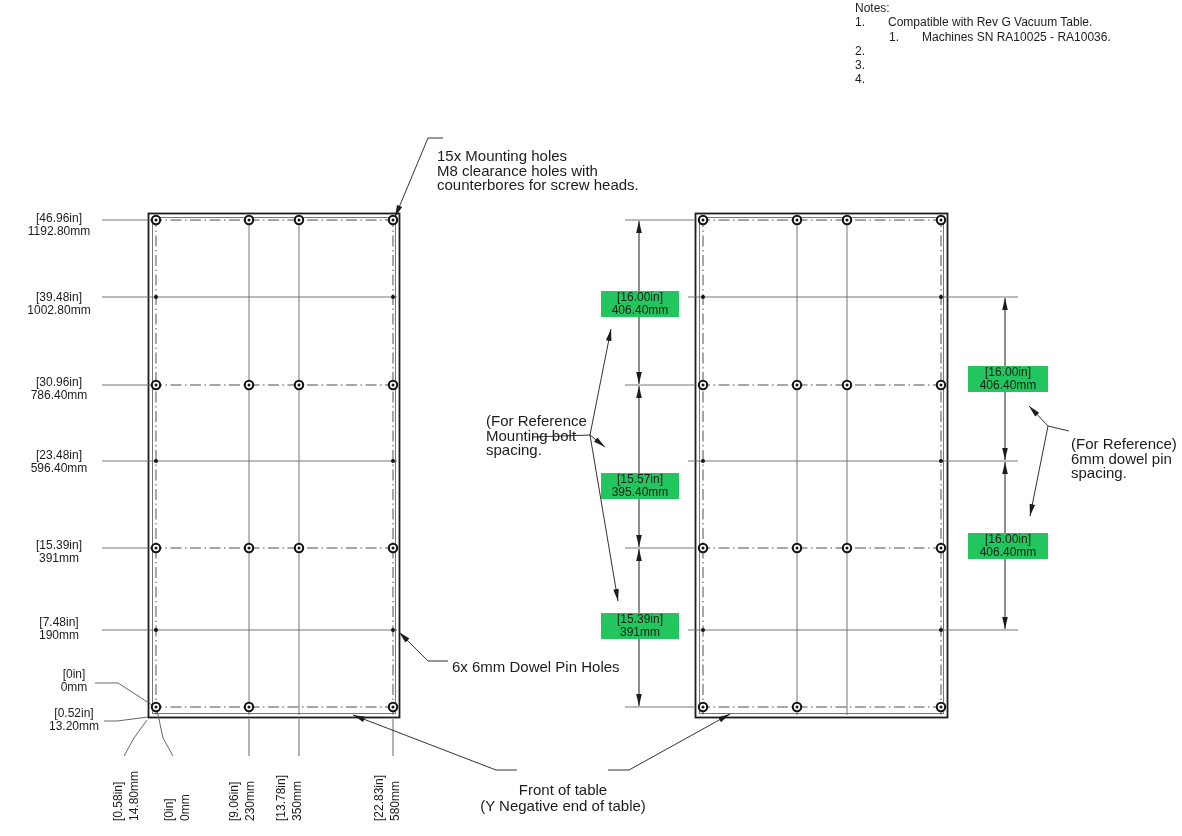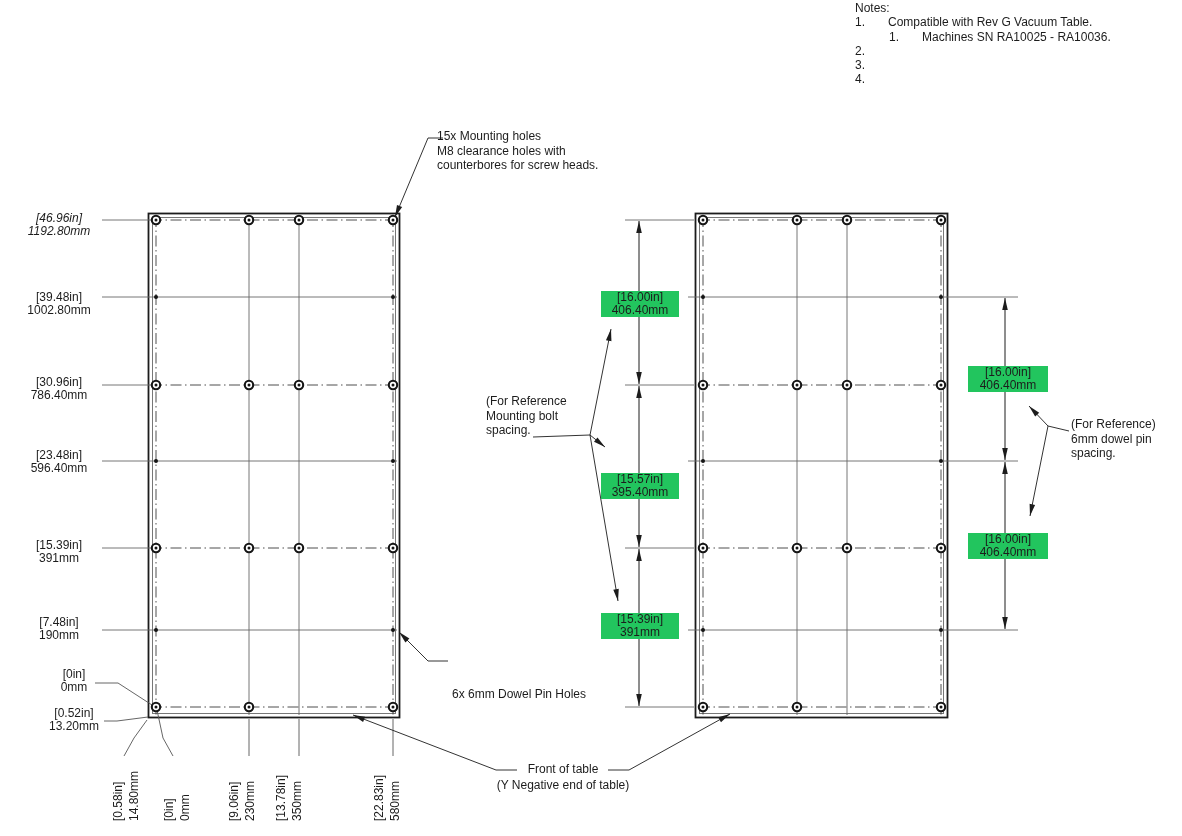--- a/index.html
+++ b/index.html
@@ -6,21 +6,21 @@
   .canvas{position:relative;width:1182px;height:836px;background:#fff;overflow:hidden;
           font-family:"Liberation Sans",sans-serif;color:#1c1c1c;}
   .canvas svg{position:absolute;left:0;top:0;z-index:1;}
   .txt{position:absolute;z-index:2;}
   .dim{font-size:12px;line-height:13px;text-align:center;white-space:nowrap;}
   .dim span{display:block;}
   .dimbg{background:#22c55e;padding:0 1px;}
   .rot{width:64px;height:34px;transform:rotate(-90deg);font-size:12px;line-height:16px;
        text-align:left;white-space:nowrap;}
   .rot span{display:block;}
-  .callout{font-size:12px;line-height:14.5px;white-space:nowrap;}
+  .callout{font-size:15px;line-height:14.5px;white-space:nowrap;margin-top:20px;}
   .center{text-align:center;}
   .notes{width:330px;font-size:12px;line-height:14.3px;}
   .notes-title{white-space:nowrap;}
   .note{display:flex;}
   .note.sub{margin-left:34px;}
   .nnum{width:33px;flex:none;}
   .ntext span{display:block;white-space:nowrap;}
 </style>
 </head>
 <body>
@@ -167,21 +167,21 @@
     <g>
       <use href="#dh" x="703" y="297"></use>
         <use href="#dh" x="941" y="297"></use>
       <use href="#dh" x="703" y="461"></use>
         <use href="#dh" x="941" y="461"></use>
       <use href="#dh" x="703" y="630"></use>
         <use href="#dh" x="941" y="630"></use>
     </g>
   </svg>
 
-  <div class="txt dim" style="left:12px;top:212px;width:94px;font-style:italic;">
+  <div class="txt dim" style="left:12px;top:212px;width:94px;">
     <span>[46.96in]</span>
     <span>1192.80mm</span>
   </div>
   <div class="txt dim" style="left:12px;top:291px;width:94px;">
     <span>[39.48in]</span>
     <span>1002.80mm</span>
   </div>
   <div class="txt dim" style="left:12px;top:376px;width:94px;">
     <span>[30.96in]</span>
     <span>786.40mm</span>
@@ -261,21 +261,21 @@
     <div>Mounting bolt</div>
     <div>spacing.</div>
   </div>
 
   <div class="txt callout" style="left:1071px;top:417px;">
     <div>(For Reference)</div>
     <div>6mm dowel pin</div>
     <div>spacing.</div>
   </div>
 
-  <div class="txt callout" style="left:452px;top:687px;">
+  <div class="txt callout" style="left:452px;top:640px;">
     <div>6x 6mm Dowel Pin Holes</div>
   </div>
 
   <div class="txt callout center" style="left:467px;top:762px;width:192px;line-height:15.5px;">
     <div>Front of table</div>
     <div>(Y Negative end of table)</div>
   </div>
 
   <div class="txt notes" style="left:855px;top:1px;">
     <div class="notes-title">Notes:</div>

